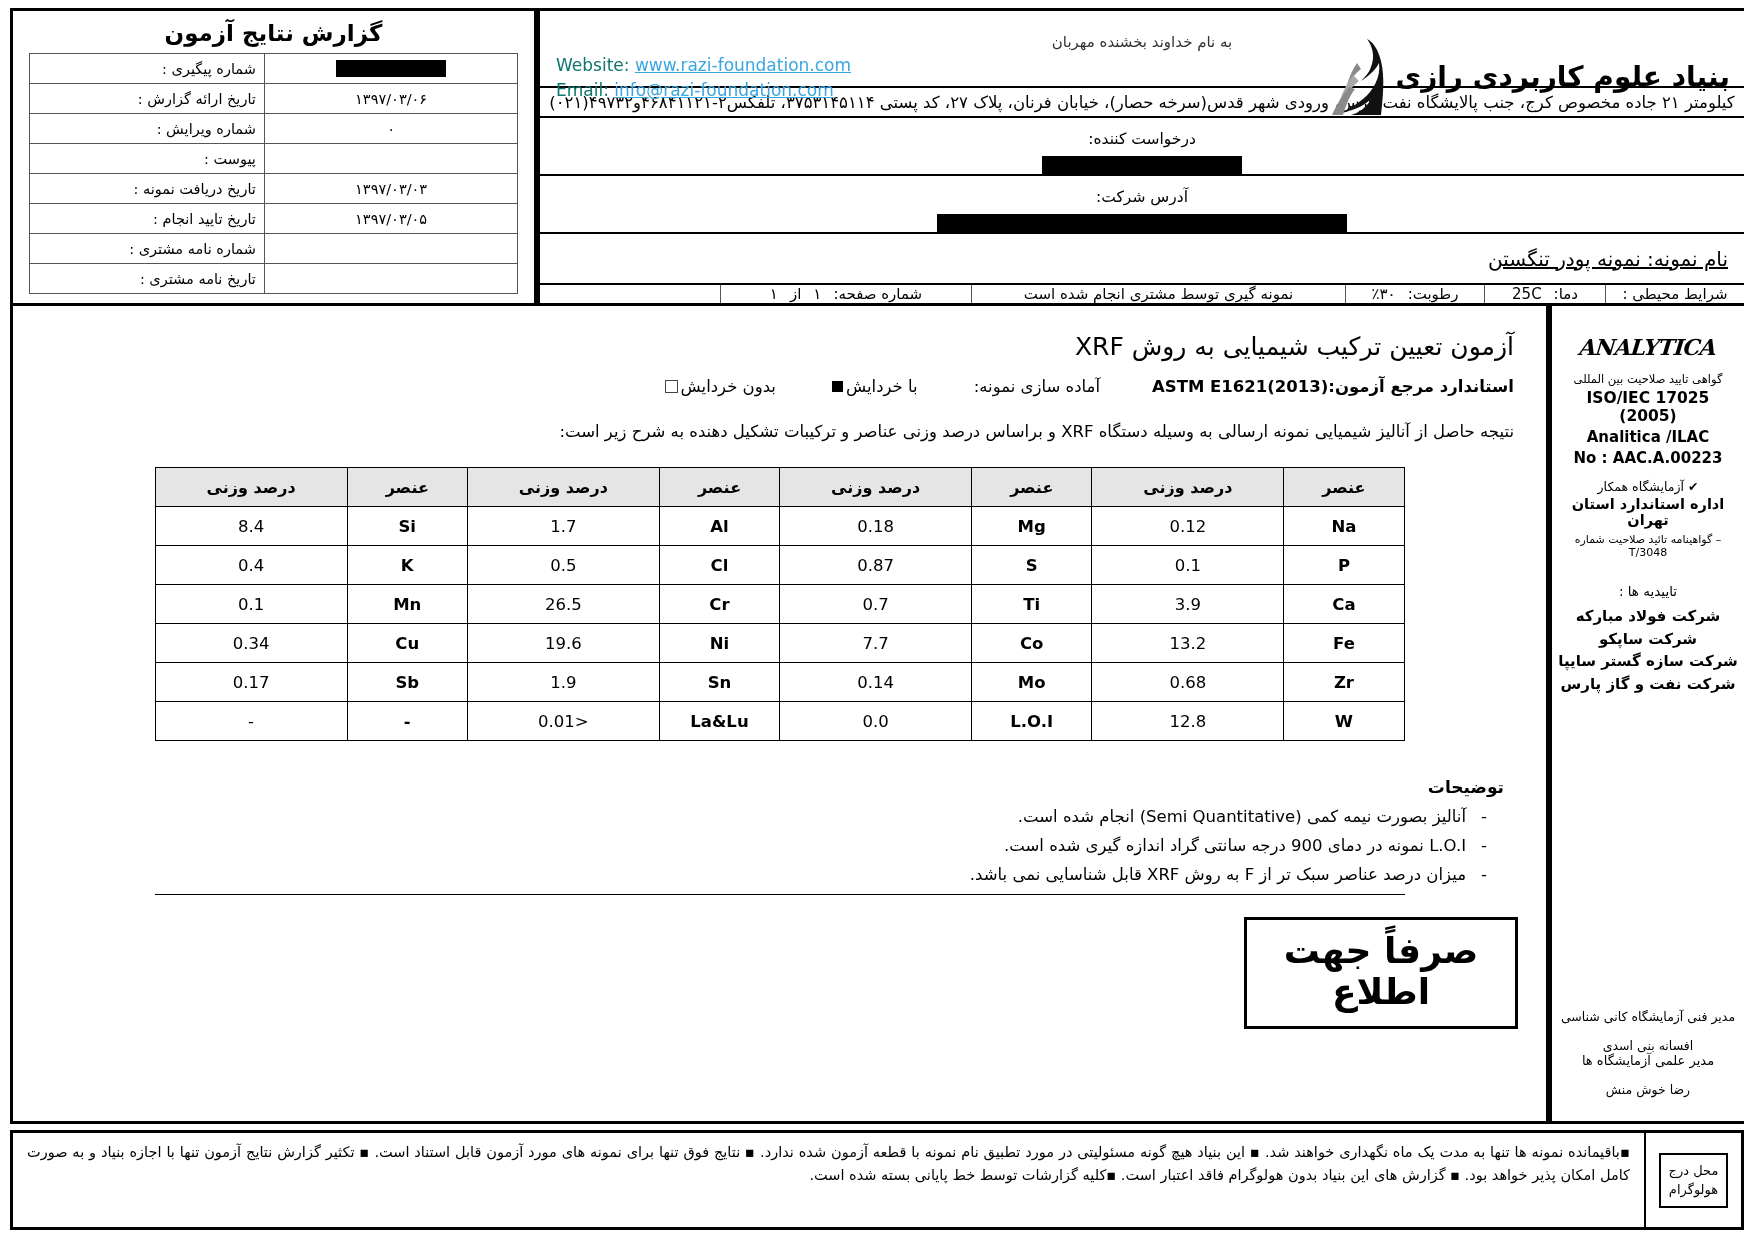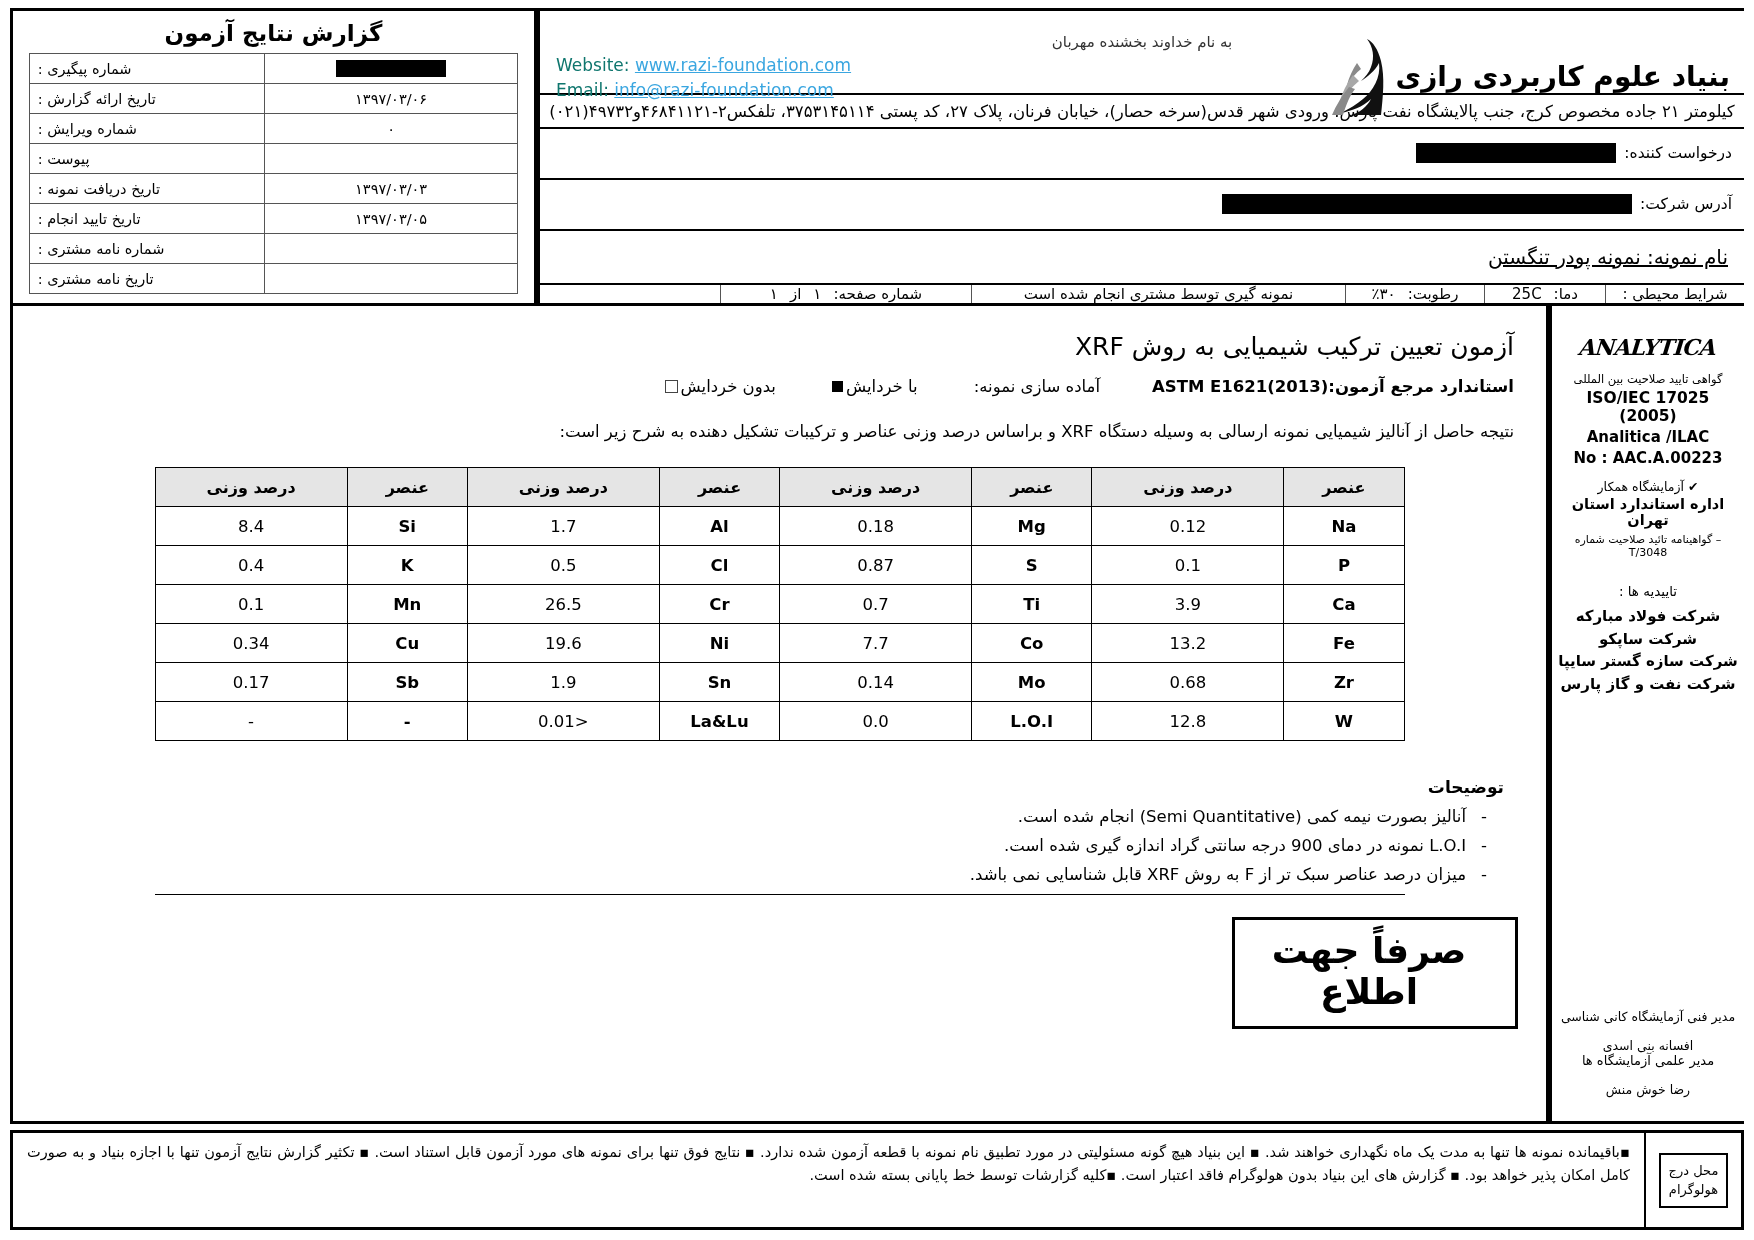--- a/index.html
+++ b/index.html
@@ -27,21 +27,21 @@
     padding:9px 0 7px 0;letter-spacing:0px;
   }
   .meta-table{
     width:94%;margin:0 auto;border-collapse:collapse;
     table-layout:fixed;
   }
   .meta-table td{
     border:1px solid #555;height:27px;font-size:14.5px;
     padding:1px 8px;vertical-align:middle;
   }
-  .meta-label{width:48%;text-align:left;}
+  .meta-label{width:48%;text-align:right;}
   .meta-value{width:52%;text-align:center;}
   .redacted{
     display:inline-block;background:#000;height:17px;width:110px;
     vertical-align:middle;
   }
 
   .top-left{
     flex:1;border:3px solid #000;border-right:none;box-sizing:border-box;
     display:flex;flex-direction:column;
   }
@@ -64,21 +64,21 @@
   .contact a{color:#3aa6e0;text-decoration:underline;}
   .contact .lbl{color:#0f766e;}
 
   .row-addr{
     height:40px;border-bottom:2px solid #000;
     display:flex;align-items:center;justify-content:center;
     font-size:16.5px;
   }
   .row-req, .row-comp{
     height:32px;border-bottom:2px solid #000;
-    display:flex;align-items:center;flex-direction:row;
+    display:flex;align-items:center;flex-direction:column;
     padding:12px 12px;font-size:15.5px;gap:8px;
   }
   .row-req .lbl,.row-comp .lbl{white-space:nowrap;}
   .bar{background:#000;height:20px;flex:0 0 auto;}
   .bar-req{width:200px;}
   .bar-comp{width:410px;}
   .fillline{flex:1;border-bottom:0px;}
   .row-sample{
     height:46px;border-bottom:2px solid #000;
     display:flex;align-items:center;padding:8px 16px;font-size:20px;text-decoration:underline;
@@ -144,21 +144,21 @@
   .notes li{
     display:flex;flex-direction:row;align-items:flex-start;
     margin-bottom:10px;gap:10px;justify-content:flex-start;
   }
   .notes .dash{width:16px;flex:0 0 16px;text-align:center;}
   .notes .txt{text-align:right;}
   .hr-note{border:none;border-top:1.5px solid #000;width:1250px;margin:10px auto 0 auto;}
 
   .stamp{
     margin:22px 0 0 0;width:268px;border:3px solid #000;
-    text-align:center;font-size:36px;font-weight:bold;padding:10px 12px 14px 0;
+    text-align:center;font-size:36px;font-weight:bold;padding:10px 0 14px 0;
   }
 
   .main-left{
     width:195px;border:3px solid #000;border-top:none;border-right:none;
     box-sizing:border-box;text-align:center;padding:16px 6px;
     display:flex;flex-direction:column;
   }
   .acc-logo{
     font-family:"DejaVu Serif","Liberation Serif",serif;
     font-weight:bold;font-style:italic;font-size:22px;letter-spacing:-1px;

